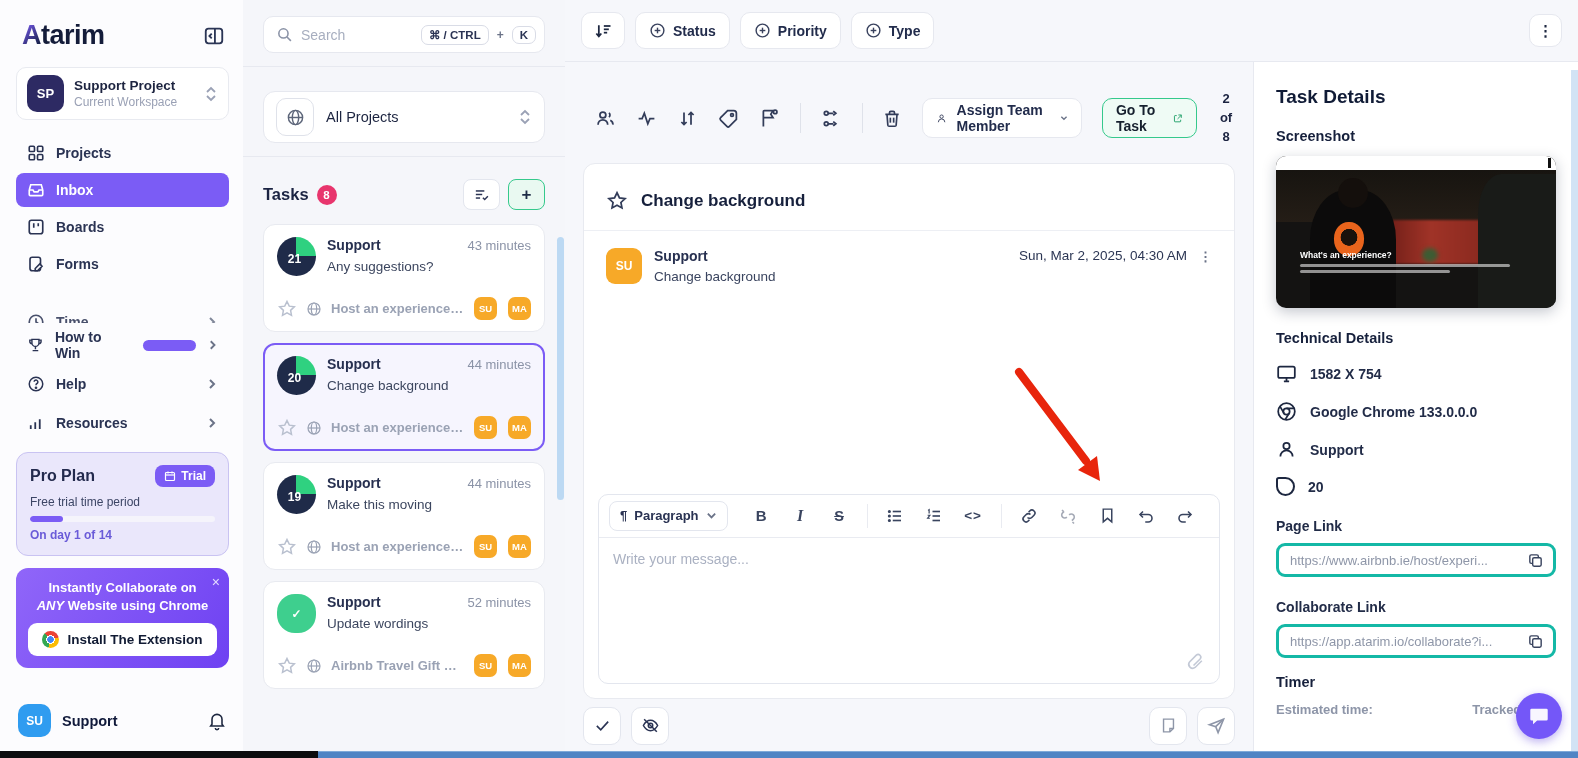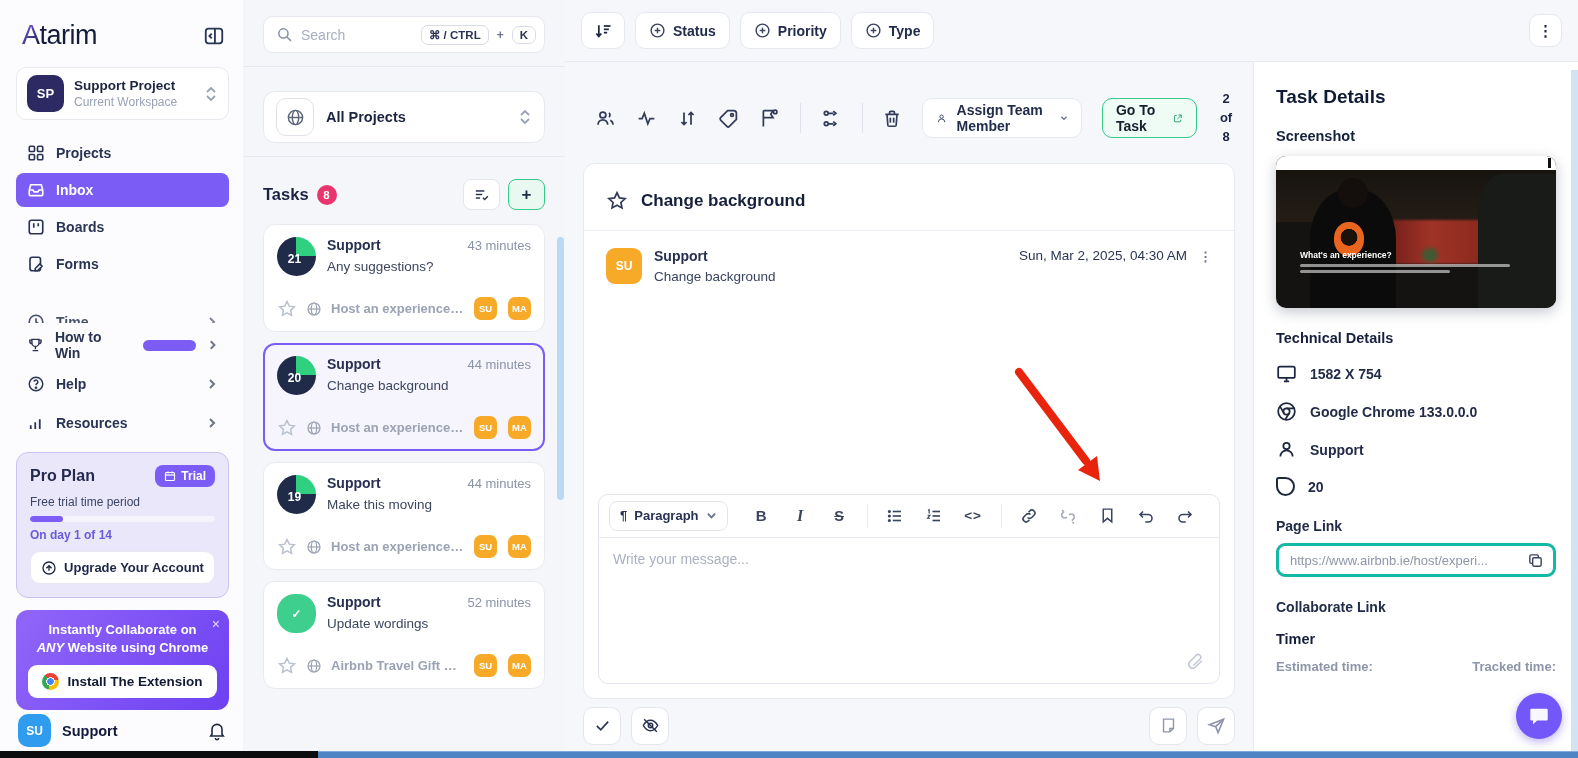--- a/index.html
+++ b/index.html
@@ -3,21 +3,21 @@
 <meta charset="utf-8">
 <style>
   * { margin:0; padding:0; box-sizing:border-box; }
   html,body { width:1578px; height:758px; overflow:hidden; font-family:"Liberation Sans", sans-serif; background:#f6f7fb; }
   .app { display:flex; height:751px; position:relative; }
   svg { display:block; }
 
   
   .sidebar { width:243px; background:#fcfcfe; padding:14px 14px 10px 16px; display:flex; flex-direction:column; position:relative; flex-shrink:0; }
   .logo-row { display:flex; align-items:center; justify-content:space-between; padding:6px 4px 0 6px; }
-  .logo { font-size:27px; font-weight:400; color:#141c3a; letter-spacing:-0.5px; }
+  .logo { font-size:27px; font-weight:700; color:#141c3a; letter-spacing:-0.5px; }
   .logo .logo-a { background:linear-gradient(135deg,#7b5cf5 10%,#1b2350 80%); -webkit-background-clip:text; background-clip:text; color:transparent; }
   .collapse-btn { width:22px; height:22px; cursor:pointer; }
   .ws-card { margin-top:16px; background:#fff; border:1px solid #e8eaf0; border-radius:10px; padding:7px 10px; display:flex; align-items:center; gap:10px; }
   .ws-avatar { width:37px; height:37px; border-radius:10px; background:#2d2a63; color:#fff; font-size:13px; font-weight:700; display:flex; align-items:center; justify-content:center; }
   .ws-text { flex:1; min-width:0; }
   .ws-name { font-size:13.5px; font-weight:700; color:#1d2440; }
   .ws-sub { font-size:12px; color:#9aa1b5; margin-top:2px; }
   .nav { margin-top:16px; display:flex; flex-direction:column; gap:3px; }
   .nav-item { display:flex; align-items:center; gap:11px; height:34px; padding:0 11px; border-radius:8px; font-size:14px; font-weight:600; color:#2a3353; cursor:pointer; }
   .nav-item.active { background:#7b5cf5; color:#fff; font-weight:700; }
@@ -49,21 +49,21 @@
   
   .tasklist { width:322px; background:#f5f6fa; padding:16px 20px 0; position:relative; flex-shrink:0; }
   .search-box { background:#fff; border:1px solid #e6e8ef; border-radius:10px; height:37px; display:flex; align-items:center; gap:8px; padding:0 8px 0 12px; }
   .search-box input { border:none; outline:none; flex:1; min-width:0; font-size:14px; color:#3a445f; background:transparent; font-family:inherit; }
   .search-box input::placeholder { color:#a7aebf; }
   .kbd { border:1px solid #d9dce6; border-radius:7px; padding:2px 7px; font-size:11.5px; font-weight:700; color:#2a3353; background:#fff; white-space:nowrap; }
   .kbd-plus { font-size:12px; color:#6b7388; font-weight:700; }
   .col-hr { height:1px; background:#e7e9f0; margin:13px -20px 0; }
   .proj-select { margin-top:24px; background:#fff; border:1px solid #e6e8ef; border-radius:12px; height:52px; display:flex; align-items:center; gap:12px; padding:0 12px; cursor:pointer; }
   .globe-tile { width:38px; height:38px; border:1px solid #dfe2ea; border-radius:10px; display:flex; align-items:center; justify-content:center; }
-  .proj-label { font-size:14.5px; font-weight:700; color:#1c2440; flex:1; }
+  .proj-label { font-size:14.5px; font-weight:400; color:#1c2440; flex:1; }
   .tasks-head { margin-top:22px; display:flex; align-items:center; }
   .tasks-title { font-size:16.5px; font-weight:800; color:#1a2342; }
   .count-badge { width:20px; height:20px; border-radius:50%; background:#e8356d; color:#fff; font-size:11.5px; font-weight:700; display:flex; align-items:center; justify-content:center; margin-left:8px; }
   .th-btn { width:37px; height:31px; border-radius:8px; border:1px solid #e3e6ee; background:#fff; display:flex; align-items:center; justify-content:center; cursor:pointer; }
   .th-btn.add { background:#e9f9f1; border-color:#35c98c; margin-left:8px; font-size:17px; font-weight:600; color:#1c2b46; }
   .tasks-head .spacer { flex:1; }
   .task-scroll { margin-top:14px; display:flex; flex-direction:column; gap:11px; }
   .task-card { background:#fff; border:1px solid #e8eaf0; border-radius:12px; padding:12px 13px 11px; cursor:pointer; }
   .task-card.selected { border:2px solid #7b5cf5; background:#f6f5fe; padding:11px 12px 10px; }
   .tc-top { display:flex; gap:11px; }
@@ -280,27 +280,20 @@
               <line x1="16" y1="3" x2="16" y2="7"></line>
             </svg>
           <span>Trial</span>
         </span>
       </div>
       <div class="pro-sub">Free trial time period</div>
       <div class="pro-track">
           <div class="pro-fill" style="width:18%"></div>
         </div>
       <div class="pro-day">On day 1 of 14</div>
-      <div class="upgrade-btn">
-        <svg width="16" height="16" viewBox="0 0 24 24" fill="none" stroke="#1f2747" stroke-width="2">
-            <circle cx="12" cy="12" r="9"></circle>
-            <path d="M8 12.5 L12 8.5 L16 12.5 M12 8.5 V16"></path>
-          </svg>
-        <span>Upgrade Your Account</span>
-      </div>
     </div>
 
     <div class="promo-card">
       <span class="promo-close">×</span>
       <div class="promo-text">
         <span>Instantly Collaborate on</span><br>
         <em>ANY</em><span> Website using Chrome</span>
       </div>
       <div class="ext-btn">
         <span class="chrome-logo"></span>
@@ -768,20 +761,29 @@
         <div class="link-box">
           <span class="link-val">https://www.airbnb.ie/host/experi...</span>
           <span class="copy-btn">
               <svg width="17" height="17" viewBox="0 0 24 24" fill="none" stroke="#3a445f" stroke-width="2">
                 <rect x="8" y="8" width="12" height="12" rx="2"></rect>
                 <path d="M16 8 V6 a2 2 0 0 0-2-2 H6 a2 2 0 0 0-2 2 v8 a2 2 0 0 0 2 2 h2"></path>
               </svg>
             </span>
         </div>
         <div class="link-label">Collaborate Link</div>
+        <div class="link-box">
+          <span class="link-val">https://app.atarim.io/collaborate?i...</span>
+          <span class="copy-btn">
+              <svg width="17" height="17" viewBox="0 0 24 24" fill="none" stroke="#3a445f" stroke-width="2">
+                <rect x="8" y="8" width="12" height="12" rx="2"></rect>
+                <path d="M16 8 V6 a2 2 0 0 0-2-2 H6 a2 2 0 0 0-2 2 v8 a2 2 0 0 0 2 2 h2"></path>
+              </svg>
+            </span>
+        </div>
         <div class="det-sub" style="margin-top:16px;">Timer</div>
         <div class="timer-row">
           <span>Estimated time:</span>
           <span>Tracked time:</span>
         </div>
         <div class="chat-fab">
           <svg width="22" height="22" viewBox="0 0 24 24" fill="#fff">
               <path d="M4 4 h16 a1.5 1.5 0 0 1 1.5 1.5 v10 a1.5 1.5 0 0 1-1.5 1.5 H10 l-4.5 4 v-4 H4 a1.5 1.5 0 0 1-1.5-1.5 v-10 A1.5 1.5 0 0 1 4 4 z" opacity=".95"></path>
             </svg>
         </div>

